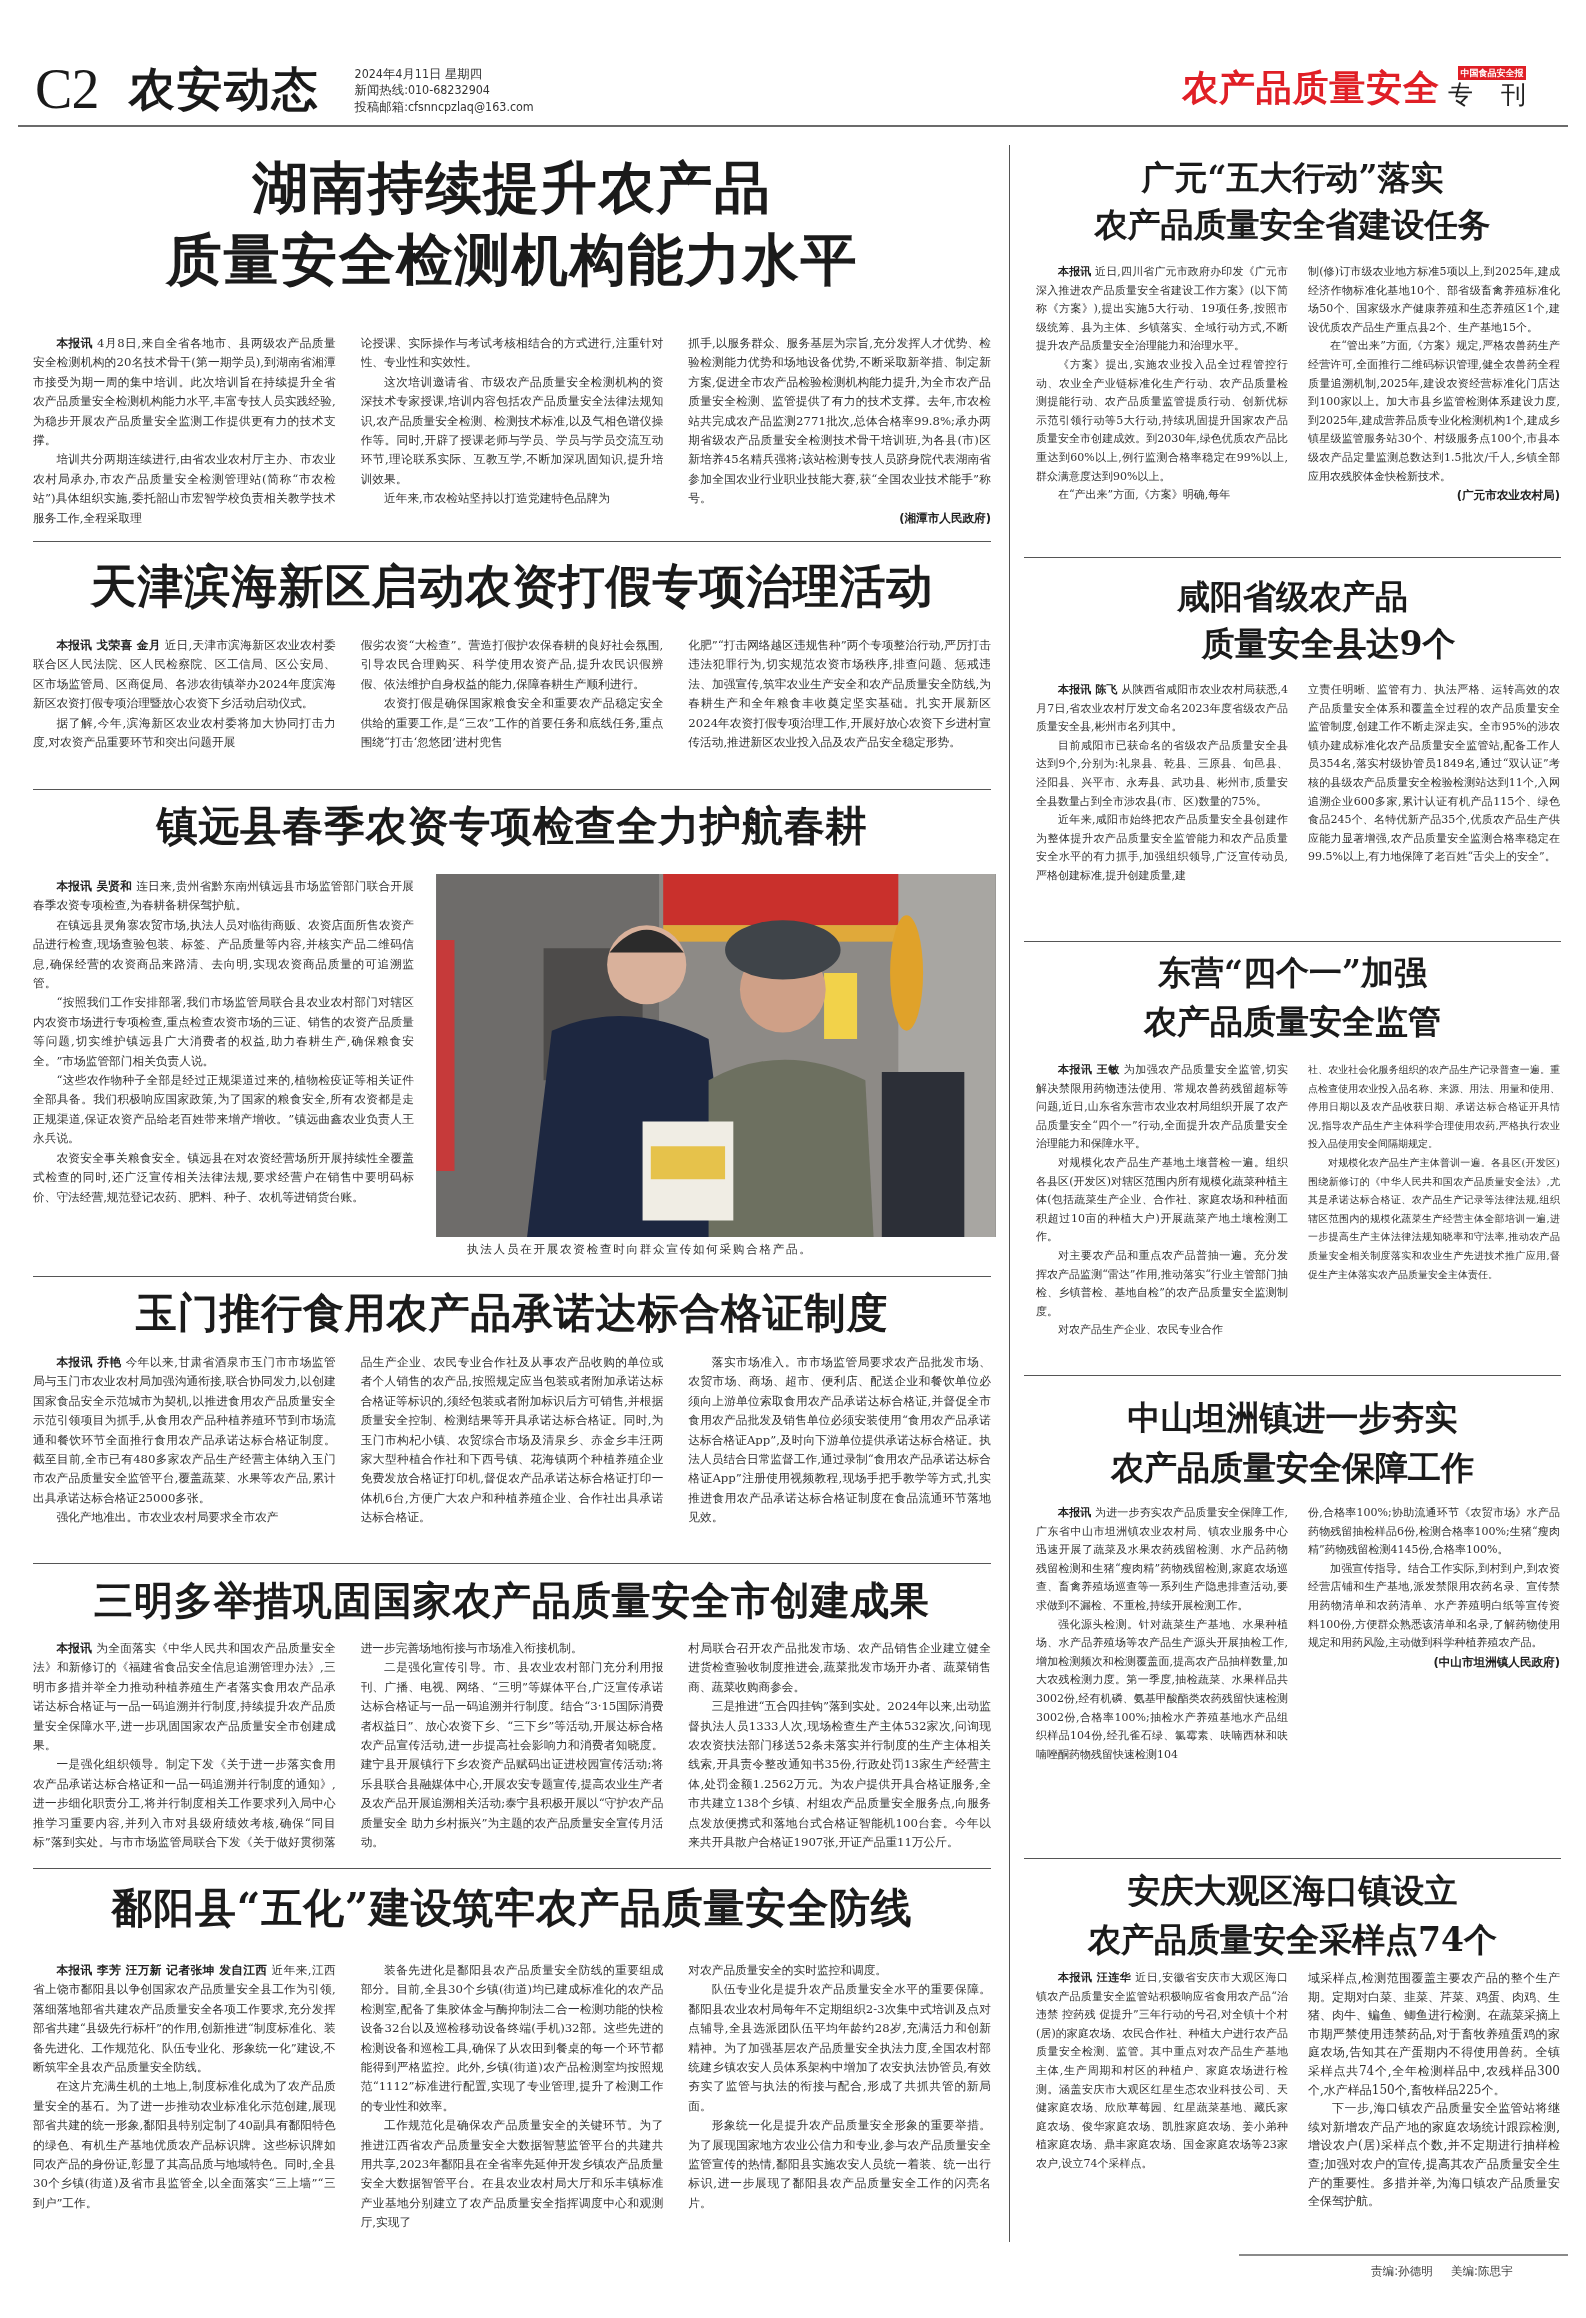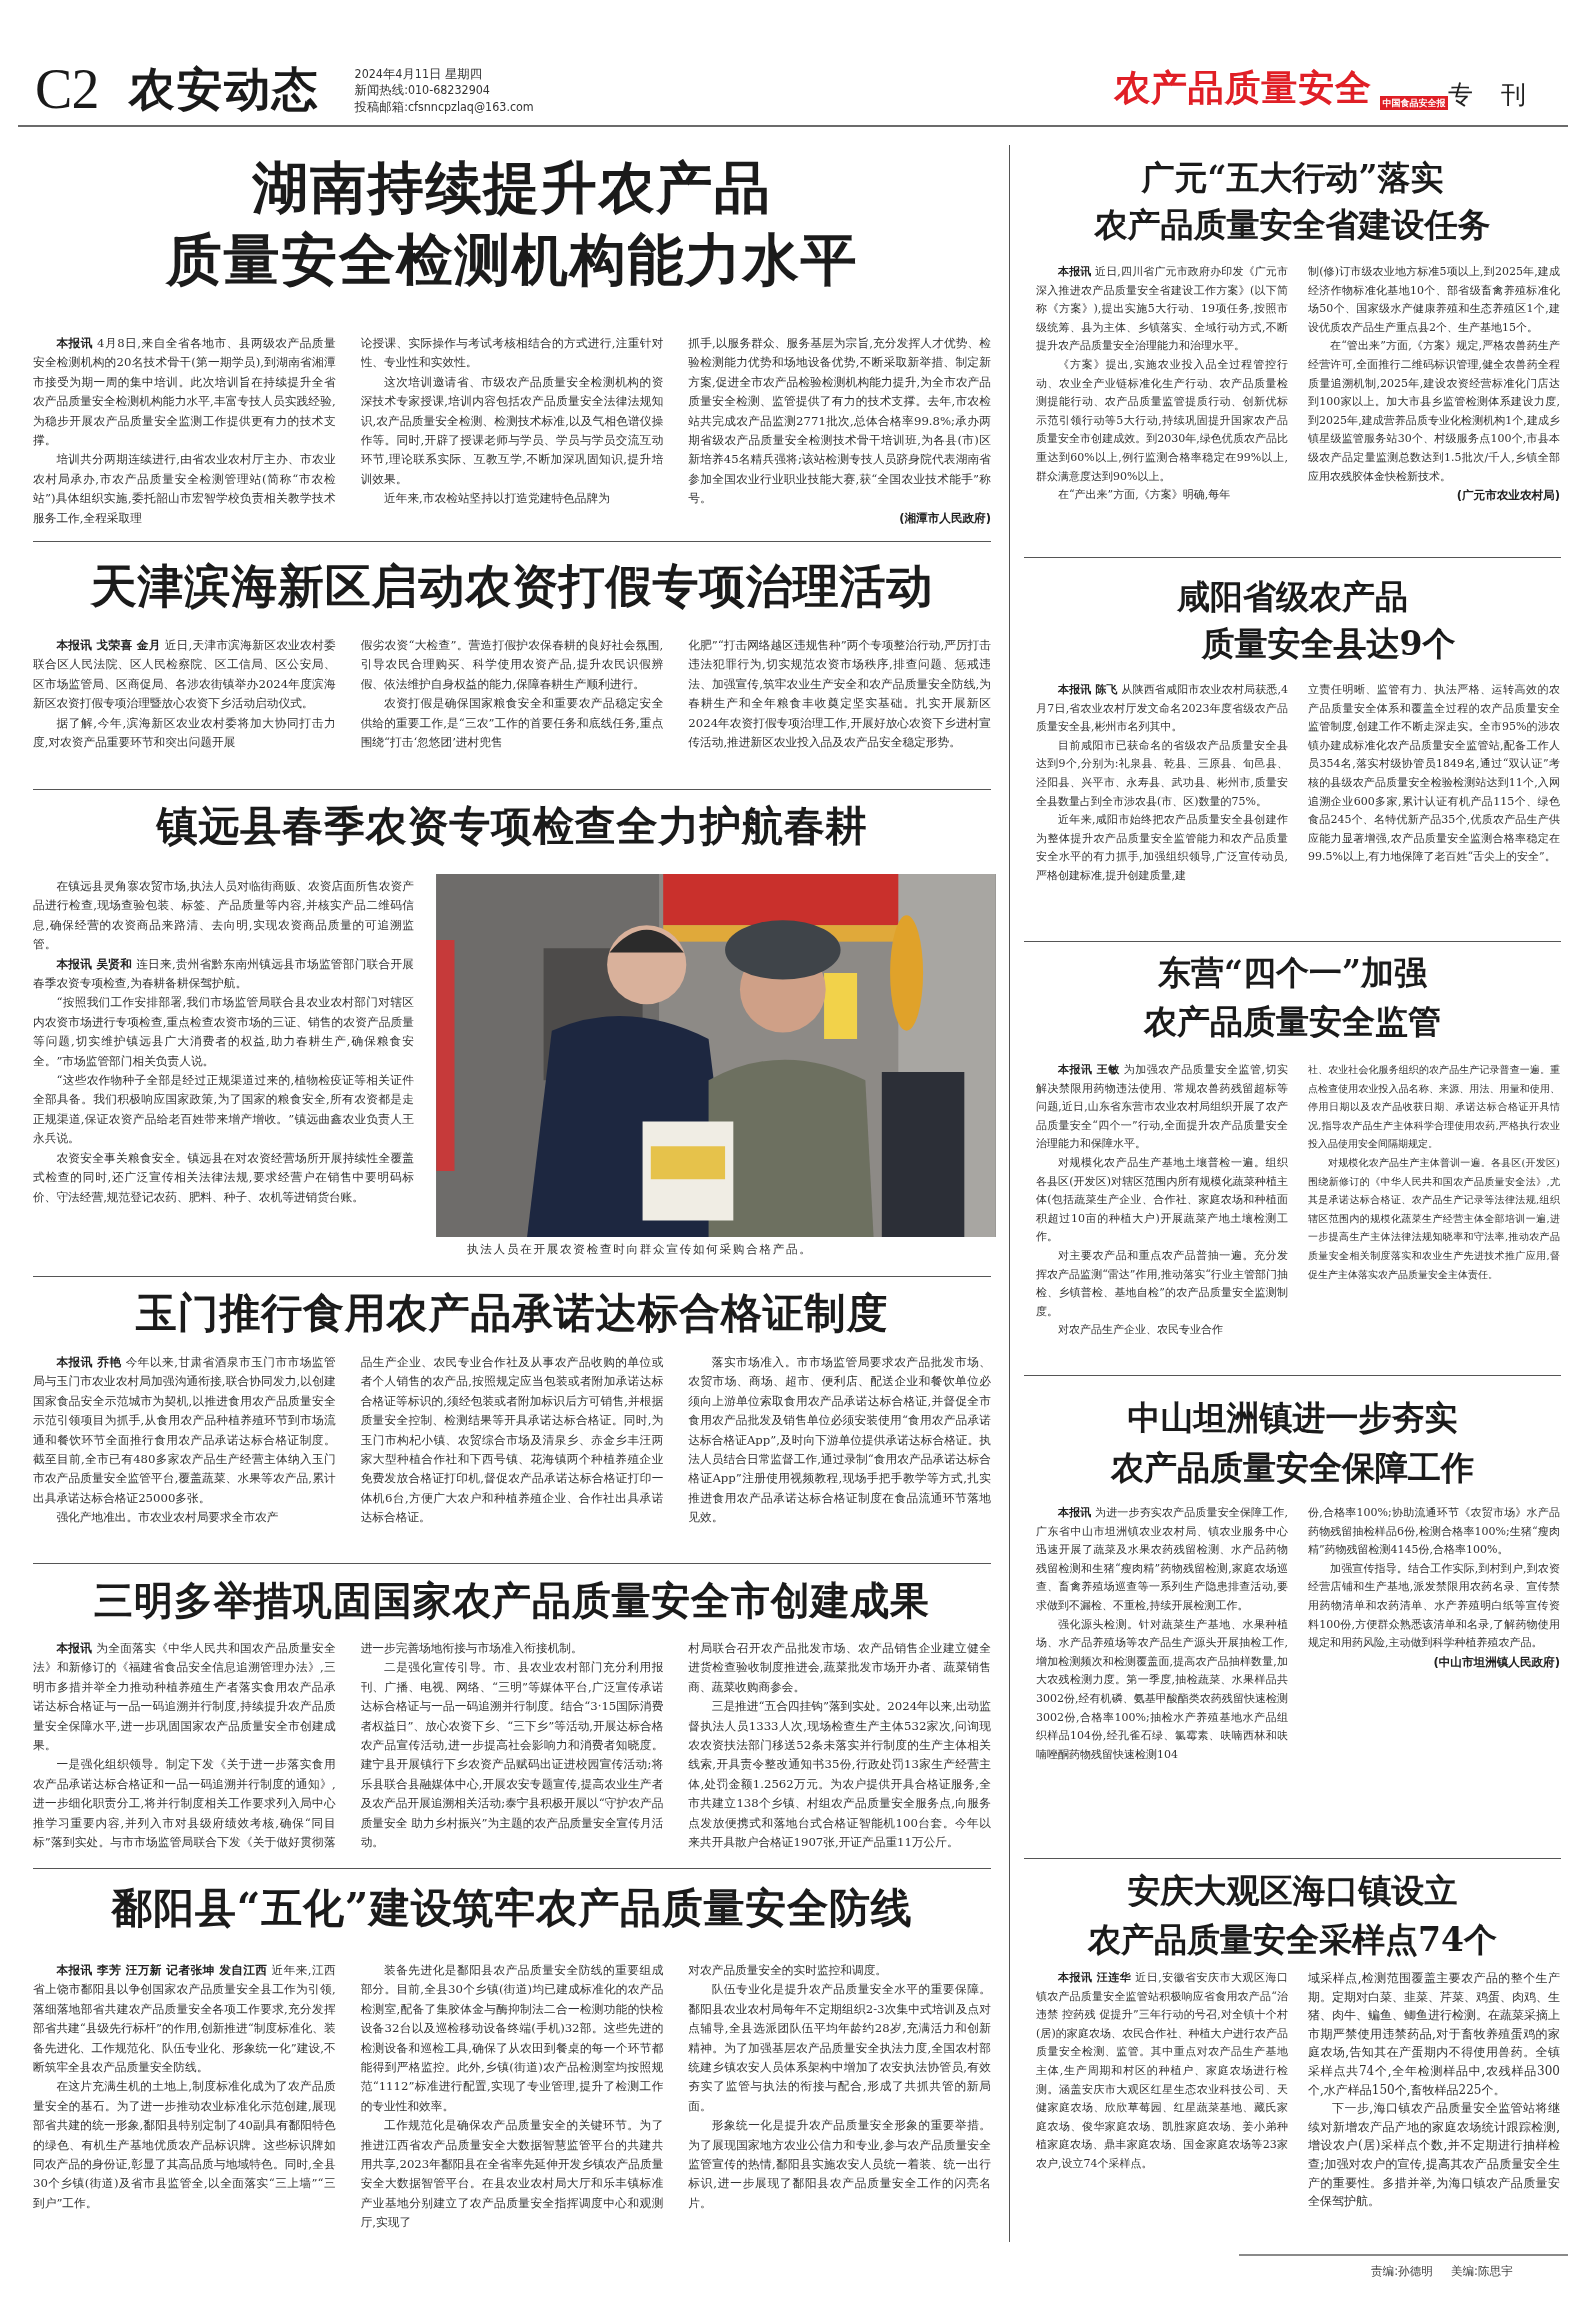--- a/index.html
+++ b/index.html
@@ -6,21 +6,21 @@
   html,body{width:1586px;height:2319px;background:#fff;overflow:hidden}
   body{position:relative;font-family:"DejaVu Serif","Liberation Serif",serif;color:#2a2a2a}
   .abs{position:absolute}
   
   .mast-left{left:35px;top:64px;display:flex;align-items:flex-end;gap:30px}
   .page-no{font-family:"Liberation Serif",serif;font-size:56px;line-height:51px;color:#1a1a1a;letter-spacing:-0.8px}
   .section-name{font-family:"DejaVu Serif",serif;font-weight:bold;font-size:46px;line-height:51px;color:#1a1a1a;letter-spacing:1.7px}
   .meta{font-family:"DejaVu Sans Condensed","DejaVu Sans",sans-serif;font-size:12.4px;line-height:16.5px;color:#333;margin-left:5px;padding-bottom:0}
   .mast-right{right:50px;top:64px;display:flex;align-items:flex-end;gap:8.3px}
   .special-title{font-family:"DejaVu Serif",serif;font-weight:bold;font-size:36px;line-height:46px;color:#e01f26;letter-spacing:0.8px}
-  .brand-box{display:flex;flex-direction:row;align-items:flex-end}
+  .brand-box{display:flex;flex-direction:column;align-items:center}
   .brand-badge{background:#e01f26;color:#fff;font-family:"DejaVu Serif",serif;font-size:9px;line-height:12.4px;padding:0.8px 2.5px;font-weight:bold}
   .brand-sub{font-family:"DejaVu Sans",sans-serif;font-size:25px;line-height:30px;color:#222;letter-spacing:10px}
   .rule-top{left:18px;right:18px;top:125px;height:1.7px;background:#6b6b6b}
   .vrule{width:0.8px;background:#555}
   .hrule{height:0.8px;background:#555}
   
   .hl{font-family:"DejaVu Serif",serif;font-weight:bold;color:#1b1b1b;text-align:center;white-space:nowrap}
   .hl-xl{font-size:56px;line-height:68px;letter-spacing:1.7px}
   .hl-l{font-size:46px;line-height:50px;letter-spacing:0.8px}
   .hl-m{font-size:33px;line-height:46px}
@@ -90,22 +90,22 @@
     <p>农资打假是确保国家粮食安全和重要农产品稳定安全供给的重要工作,是“三农”工作的首要任务和底线任务,重点围绕“打击‘忽悠团’进村兜售</p>
   </div>
   <div class="col">
     <p class="nolead">化肥”“打击网络越区违规售种”两个专项整治行动,严厉打击违法犯罪行为,切实规范农资市场秩序,排查问题、惩戒违法、加强宣传,筑牢农业生产安全和农产品质量安全防线,为春耕生产和全年粮食丰收奠定坚实基础。扎实开展新区2024年农资打假专项治理工作,开展好放心农资下乡进村宣传活动,推进新区农业投入品及农产品安全稳定形势。</p>
   </div>
 </div>
 <div class="abs hrule" style="left:33px;width:958px;top:789px"></div>
 
 <div class="abs hl hl-l" style="left:33px;width:958px;top:797px;font-size:41px;line-height:59px">镇远县春季农资专项检查全力护航春耕</div>
 <div class="abs col" style="left:33px;top:877px;width:381px;height:396px">
+  <p><span class="lead">本报讯 吴贤和</span> <span>连日来,贵州省黔东南州镇远县市场监管部门联合开展春季农资专项检查,为春耕备耕保驾护航。</span></p>
   <p>在镇远县灵角寨农贸市场,执法人员对临街商贩、农资店面所售农资产品进行检查,现场查验包装、标签、产品质量等内容,并核实产品二维码信息,确保经营的农资商品来路清、去向明,实现农资商品质量的可追溯监管。</p>
-  <p><span class="lead">本报讯 吴贤和</span> <span>连日来,贵州省黔东南州镇远县市场监管部门联合开展春季农资专项检查,为春耕备耕保驾护航。</span></p>
   <p>“按照我们工作安排部署,我们市场监管局联合县农业农村部门对辖区内农资市场进行专项检查,重点检查农资市场的三证、销售的农资产品质量等问题,切实维护镇远县广大消费者的权益,助力春耕生产,确保粮食安全。”市场监管部门相关负责人说。</p>
   <p>“这些农作物种子全部是经过正规渠道过来的,植物检疫证等相关证件全部具备。我们积极响应国家政策,为了国家的粮食安全,所有农资都是走正规渠道,保证农资产品给老百姓带来增产增收。”镇远曲鑫农业负责人王永兵说。</p>
   <p>农资安全事关粮食安全。镇远县在对农资经营场所开展持续性全覆盖式检查的同时,还广泛宣传相关法律法规,要求经营户在销售中要明码标价、守法经营,规范登记农药、肥料、种子、农机等进销货台账。</p>
 </div>
 <div class="abs photo">
   <svg width="560" height="363" viewBox="0 0 678 440">
     <rect width="678" height="440" fill="#8d8a86"></rect>
     <rect x="0" y="0" width="270" height="440" fill="#6e6c6a"></rect>
     <rect x="130" y="90" width="120" height="160" fill="#4d4b4a"></rect>
     <rect x="275" y="0" width="300" height="62" fill="#c9302c"></rect>

